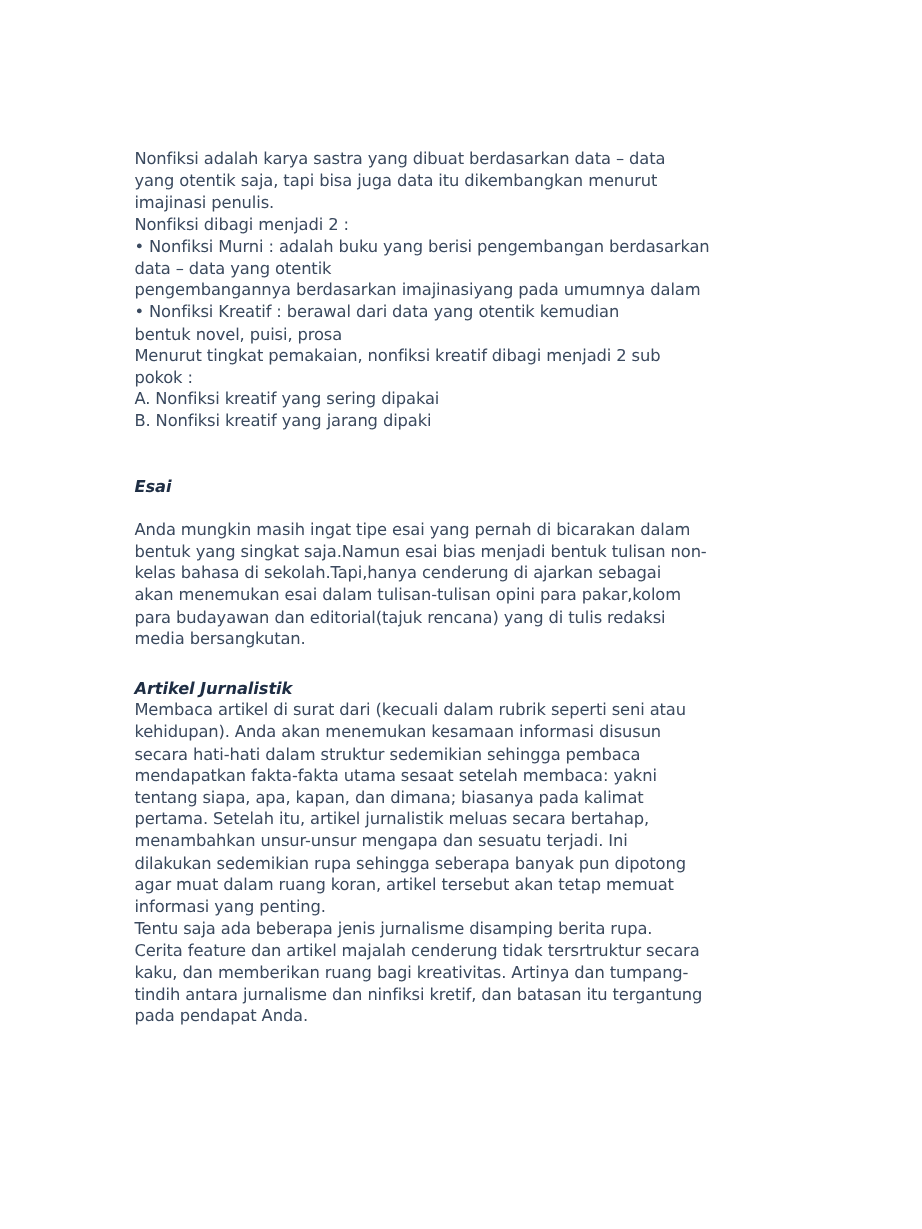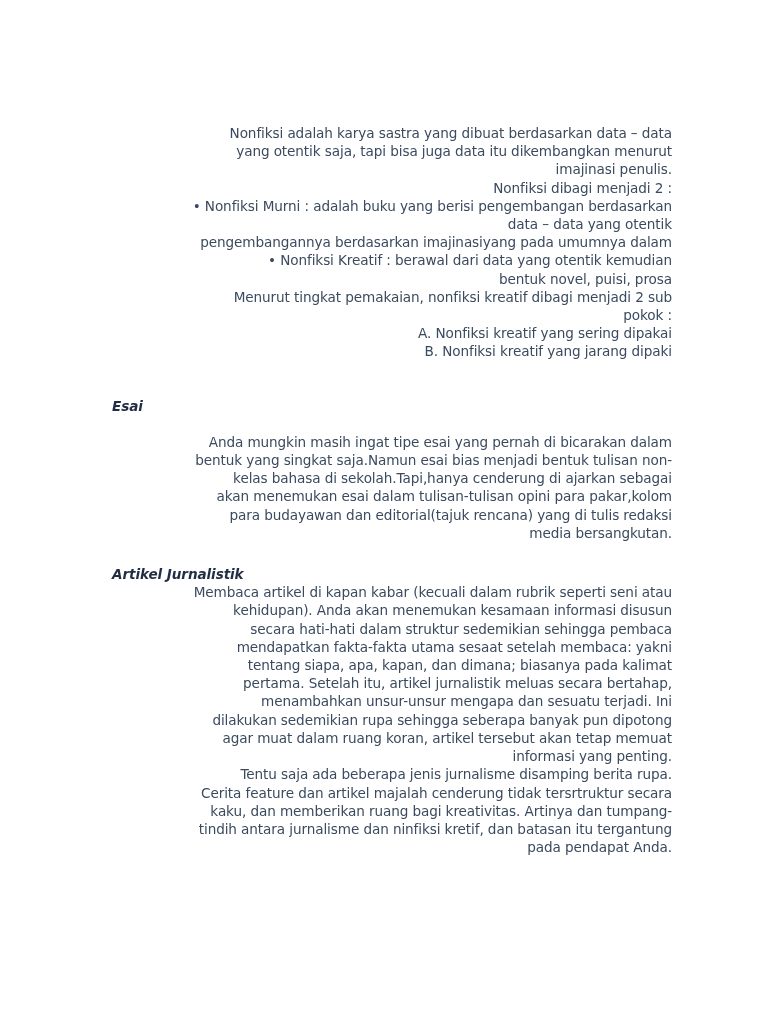--- a/index.html
+++ b/index.html
@@ -6,21 +6,21 @@
   body {
     width: 768px; height: 1024px; background: #ffffff; overflow: hidden;
     font-family: "DejaVu Sans", sans-serif;
   }
   .page { position: relative; width: 768px; height: 1024px; }
   .content {
     position: absolute; left: 112px; top: 124px; width: 560px;
     font-size: 13.6px; line-height: 18.2px; color: #3b4a5f;
     letter-spacing: -0.1px;
   }
-  .line { white-space: nowrap; text-align: right; }
+  .line { white-space: nowrap; }
   .gap { height: 36px; }
   .gap-sm { height: 18px; }
   .gap-xs { height: 5px; }
   .heading { font-weight: bold; color: #1f2e44; white-space: nowrap; font-style: italic; }
 </style>
 </head>
 <body>
 
 <div class="page">
   <div class="content">
@@ -52,21 +52,21 @@
       <div class="line">akan menemukan esai dalam tulisan-tulisan opini para pakar,kolom</div>
       <div class="line">para budayawan dan editorial(tajuk rencana) yang di tulis redaksi</div>
       <div class="line">media bersangkutan.</div>
     </div>
 
     <div class="gap-sm"></div>
     <div class="gap-xs"></div>
 
     <div>
       <div class="heading">Artikel Jurnalistik</div>
-      <div class="line">Membaca artikel di kapan kabar (kecuali dalam rubrik seperti seni atau</div>
+      <div class="line">Membaca artikel di surat dari (kecuali dalam rubrik seperti seni atau</div>
       <div class="line">kehidupan). Anda akan menemukan kesamaan informasi disusun</div>
       <div class="line">secara hati-hati dalam struktur sedemikian sehingga pembaca</div>
       <div class="line">mendapatkan fakta-fakta utama sesaat setelah membaca: yakni</div>
       <div class="line">tentang siapa, apa, kapan, dan dimana; biasanya pada kalimat</div>
       <div class="line">pertama. Setelah itu, artikel jurnalistik meluas secara bertahap,</div>
       <div class="line">menambahkan unsur-unsur mengapa dan sesuatu terjadi. Ini</div>
       <div class="line">dilakukan sedemikian rupa sehingga seberapa banyak pun dipotong</div>
       <div class="line">agar muat dalam ruang koran, artikel tersebut akan tetap memuat</div>
       <div class="line">informasi yang penting.</div>
       <div class="line">Tentu saja ada beberapa jenis jurnalisme disamping berita rupa.</div>

